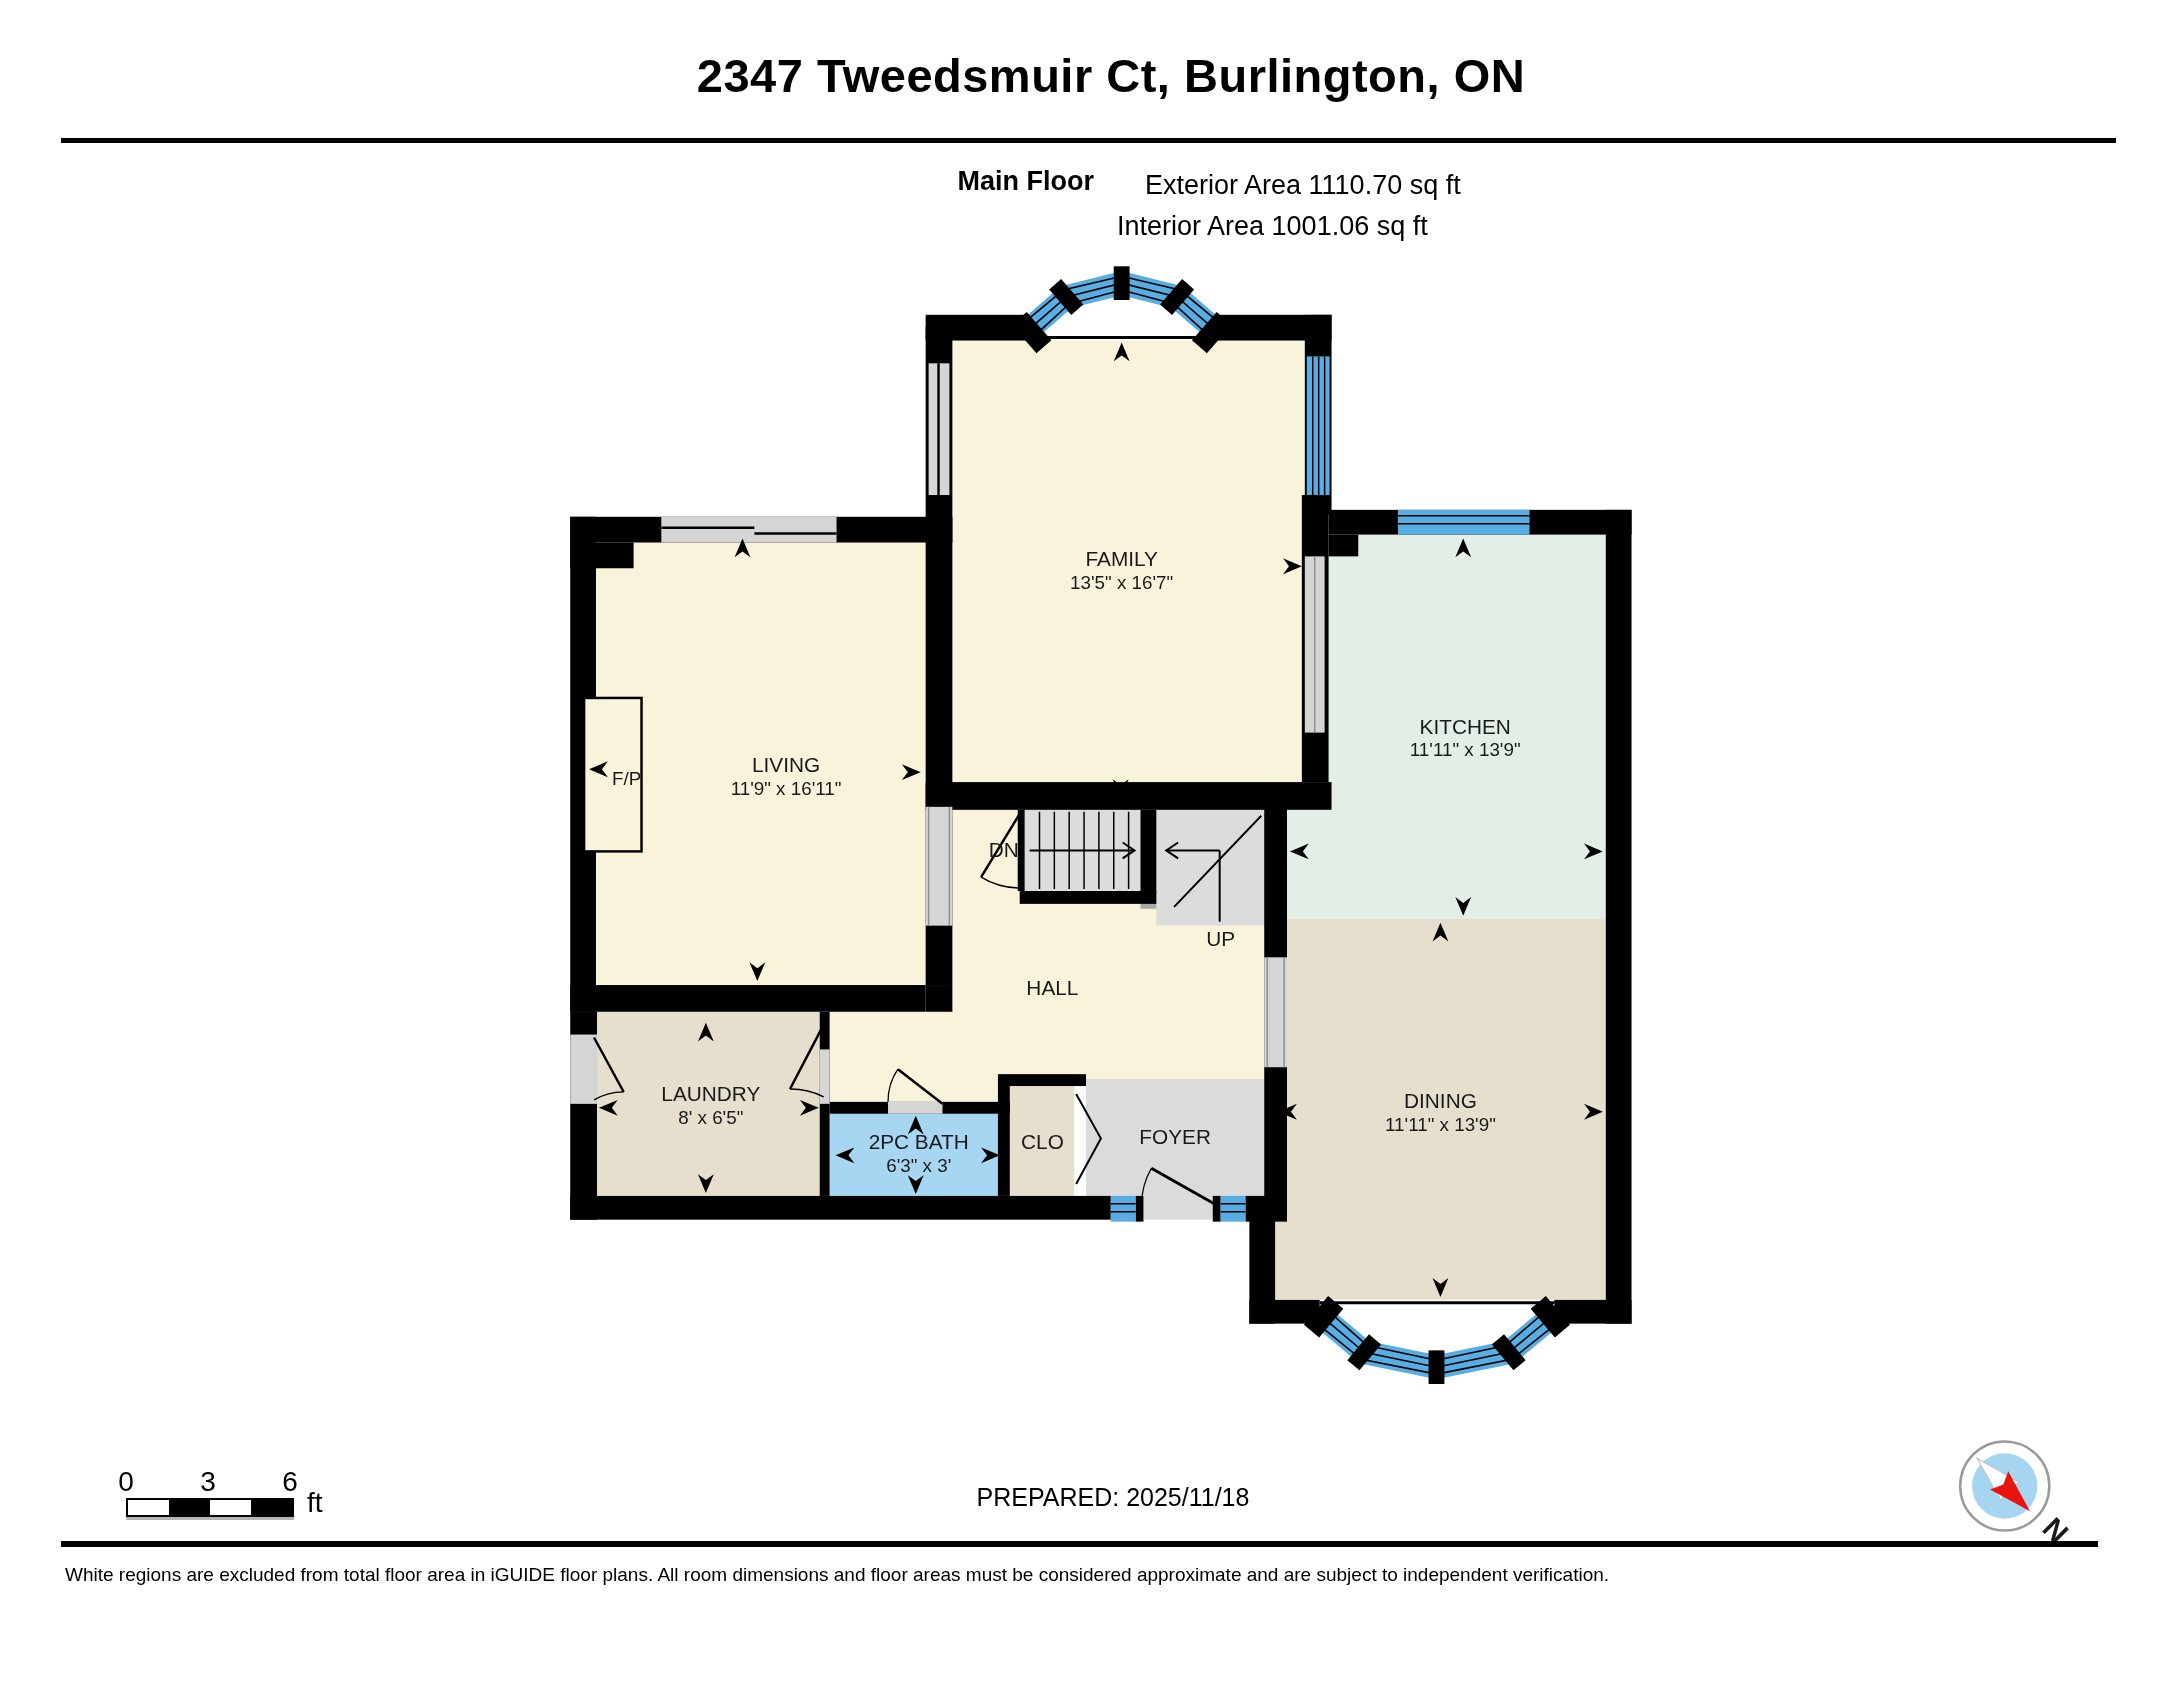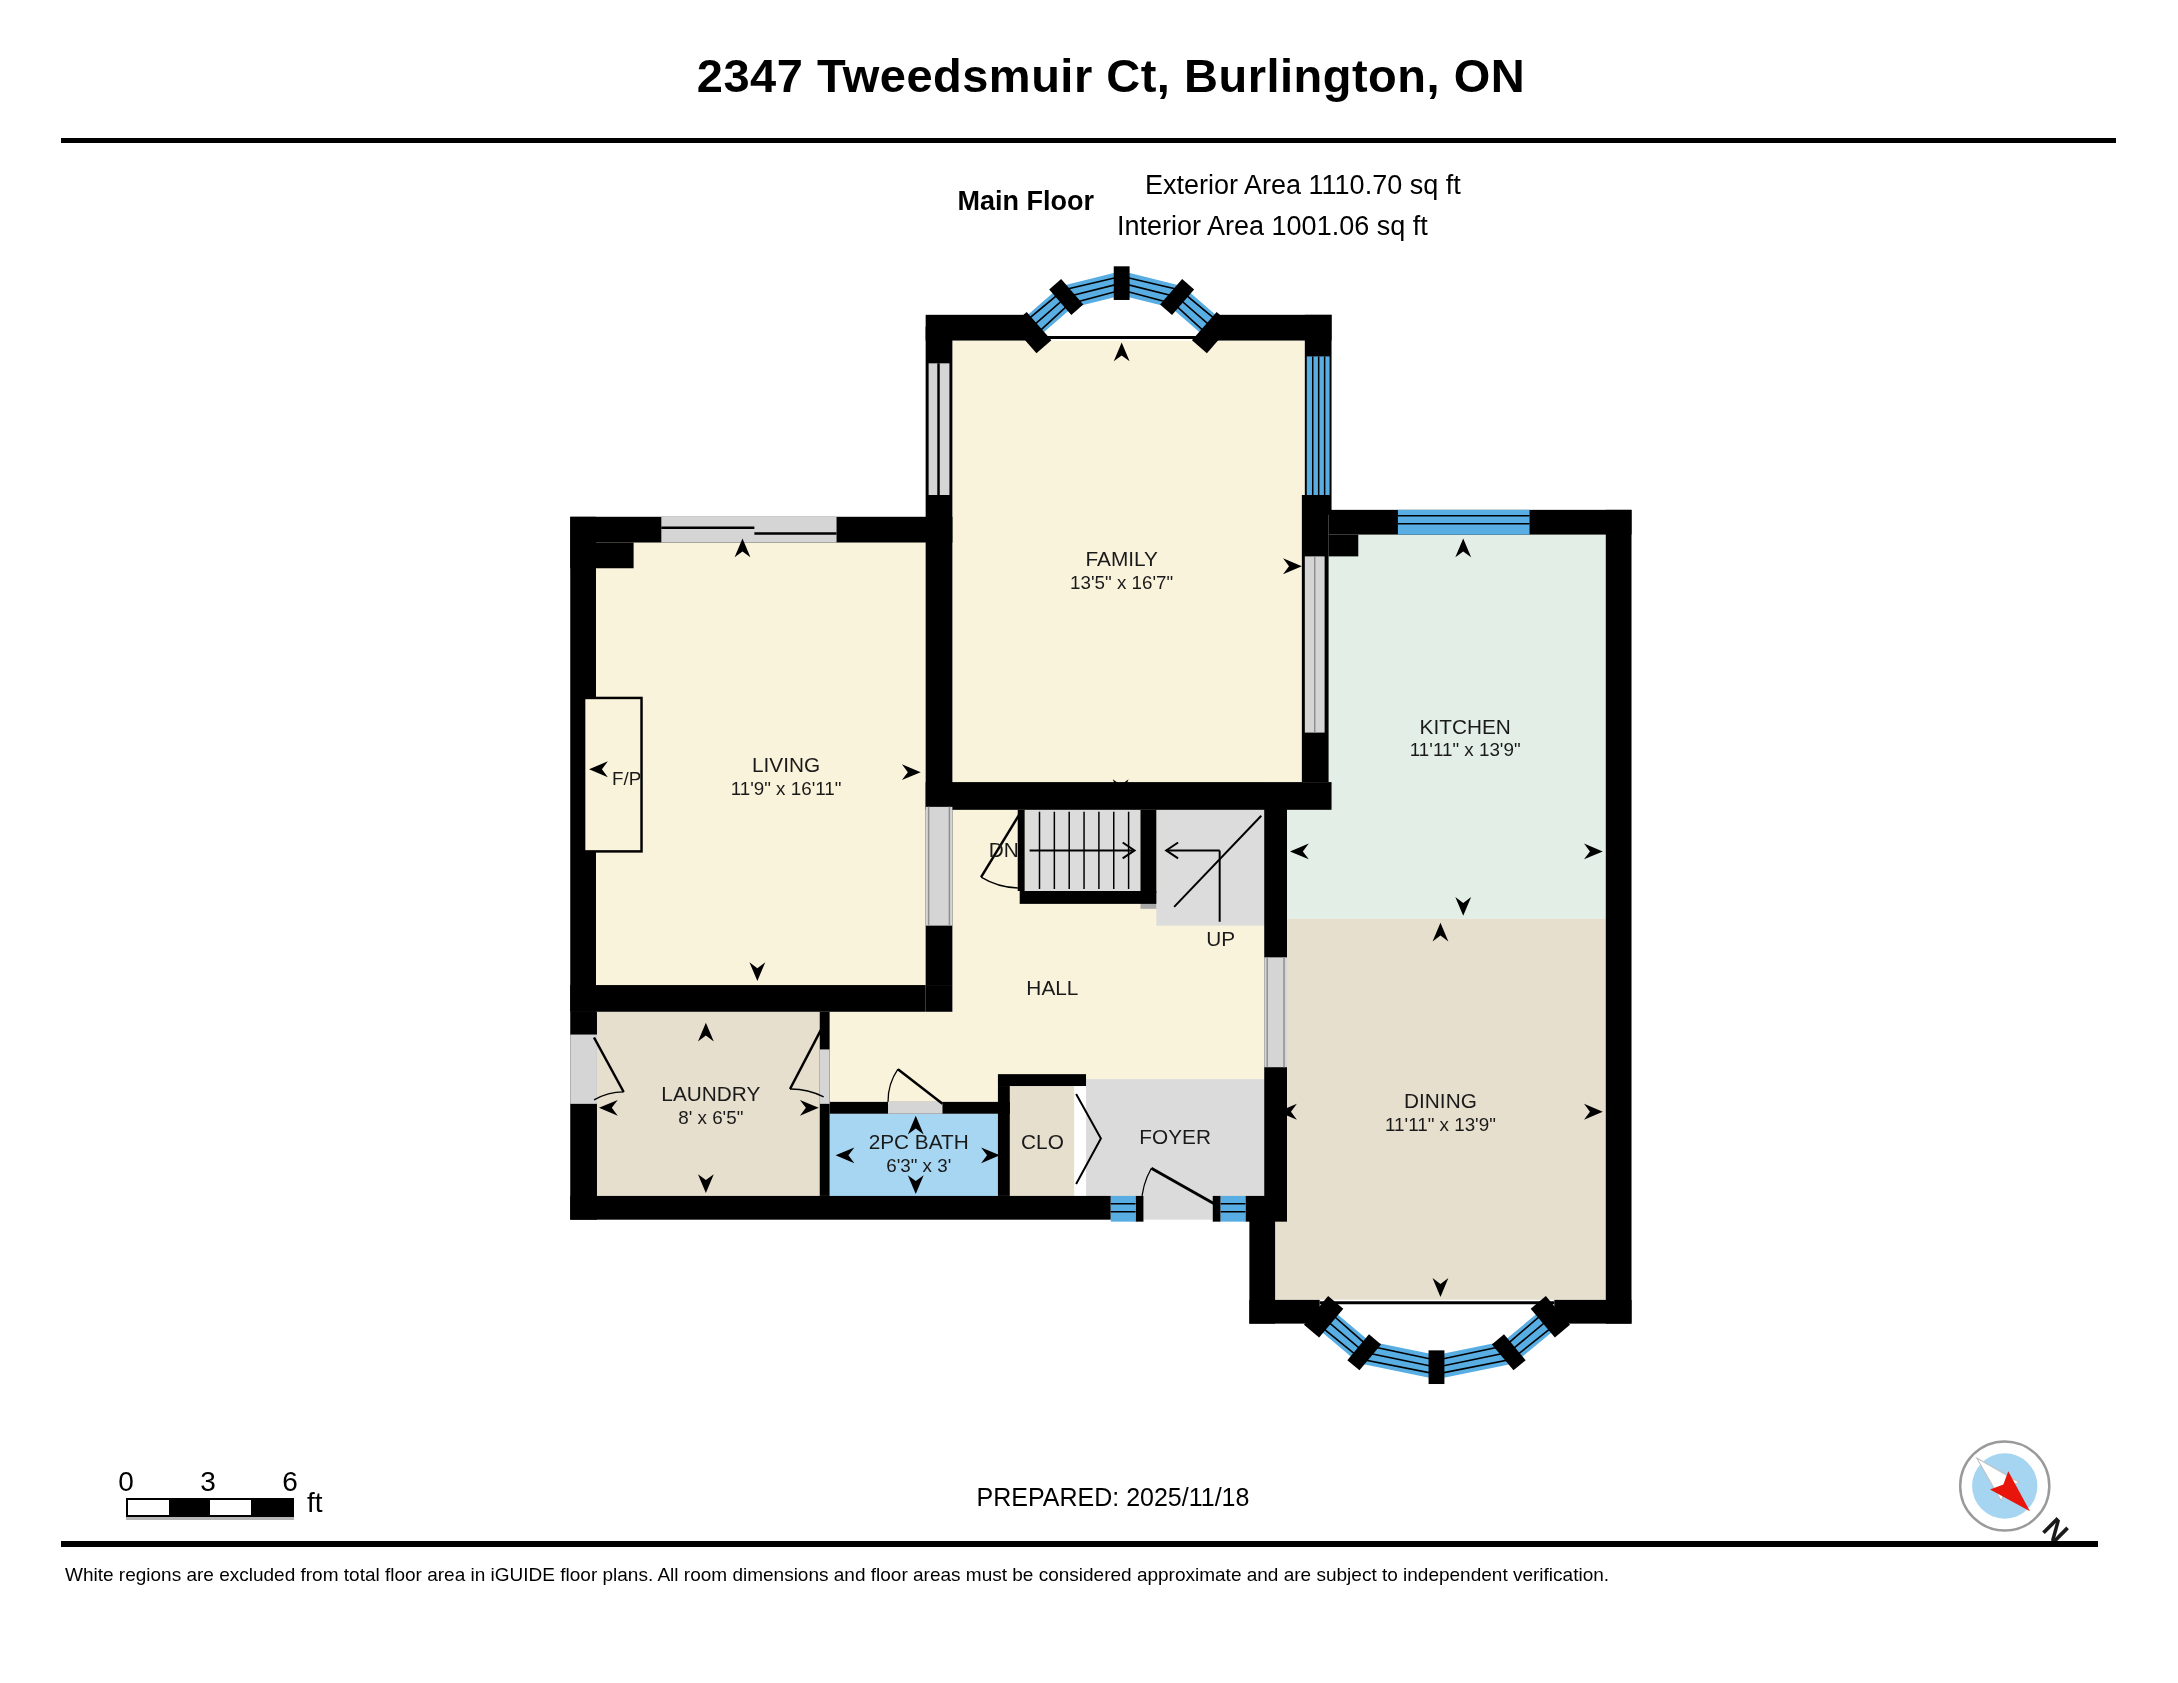--- a/index.html
+++ b/index.html
@@ -1,21 +1,21 @@
 <!DOCTYPE html>
 <html><head>
 <meta charset="utf-8">
 <style>
   html,body{margin:0;padding:0;}
   body{width:2178px;height:1683px;position:relative;background:#fff;overflow:hidden;
        font-family:"Liberation Sans", sans-serif;color:#000;}
   .abs{position:absolute;}
   #title{left:0;right:0;top:48px;text-align:center;font-size:47px;font-weight:700;letter-spacing:0.5px;margin-left:44px;}
   #title-rule{left:61px;top:138px;width:2055px;height:5px;background:#000;}
-  #floor-label{left:0;top:186px;width:1094px;text-align:right;font-size:27px;font-weight:700;}
+  #floor-label{left:0;top:166px;width:1094px;text-align:right;font-size:27px;font-weight:700;}
   #ext-area{left:1117px;top:170px;font-size:27px;margin-left:28px;}
   #int-area{left:1117px;top:211px;font-size:27px;}
   #plan-svg{left:0;top:0;width:2178px;height:1683px;}
   .tick{position:absolute;top:1466px;font-size:28px;transform:translateX(-50%);}
   #scalebar{left:126px;top:1498px;width:164px;height:15px;border:2px solid #000;display:flex;box-sizing:content-box;background:#fff;}
   #scalebar .seg{flex:1 1 0;}
   #scalebar .b{background:#000;}
   #scalebar-shadow{left:126px;top:1517px;width:168px;height:3px;background:#b5b5b5;}
   #ft-label{left:307px;top:1487px;font-size:28px;}
   #prepared{left:0;right:0;top:1483px;text-align:center;font-size:25px;padding-left:48px;}

